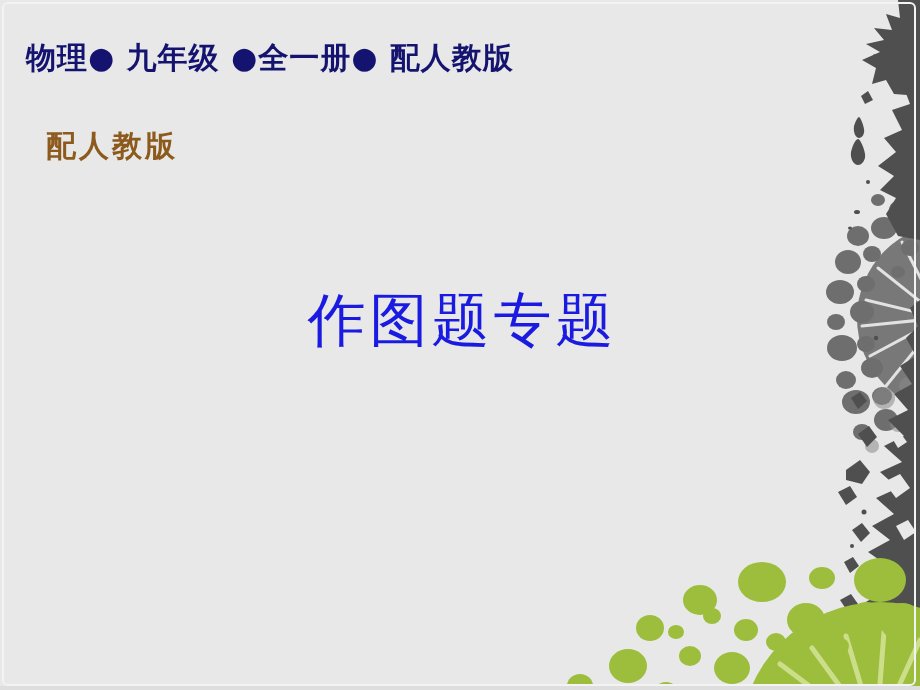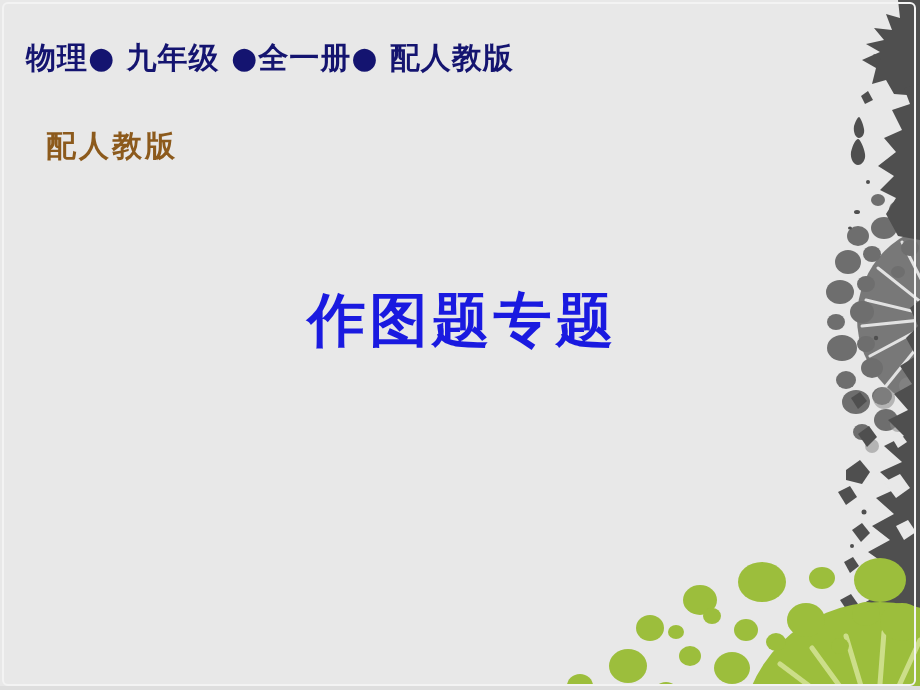--- a/index.html
+++ b/index.html
@@ -65,21 +65,21 @@
     top: 287px;
     width: 920px;
     text-align: center;
     padding-right: 0px;
     box-sizing: border-box;
   }
   #main-title-text {
     display: inline-block;
     margin-left: 5px;
     font-size: 58px;
-    font-weight: bold;
+    font-weight: normal;
     color: #1a1ae0;
     letter-spacing: 4px;
     white-space: nowrap;
     font-family: "DejaVu Serif", "Liberation Serif", serif;
     line-height: 1.15;
   }
 </style>
 </head>
 <body>
 

